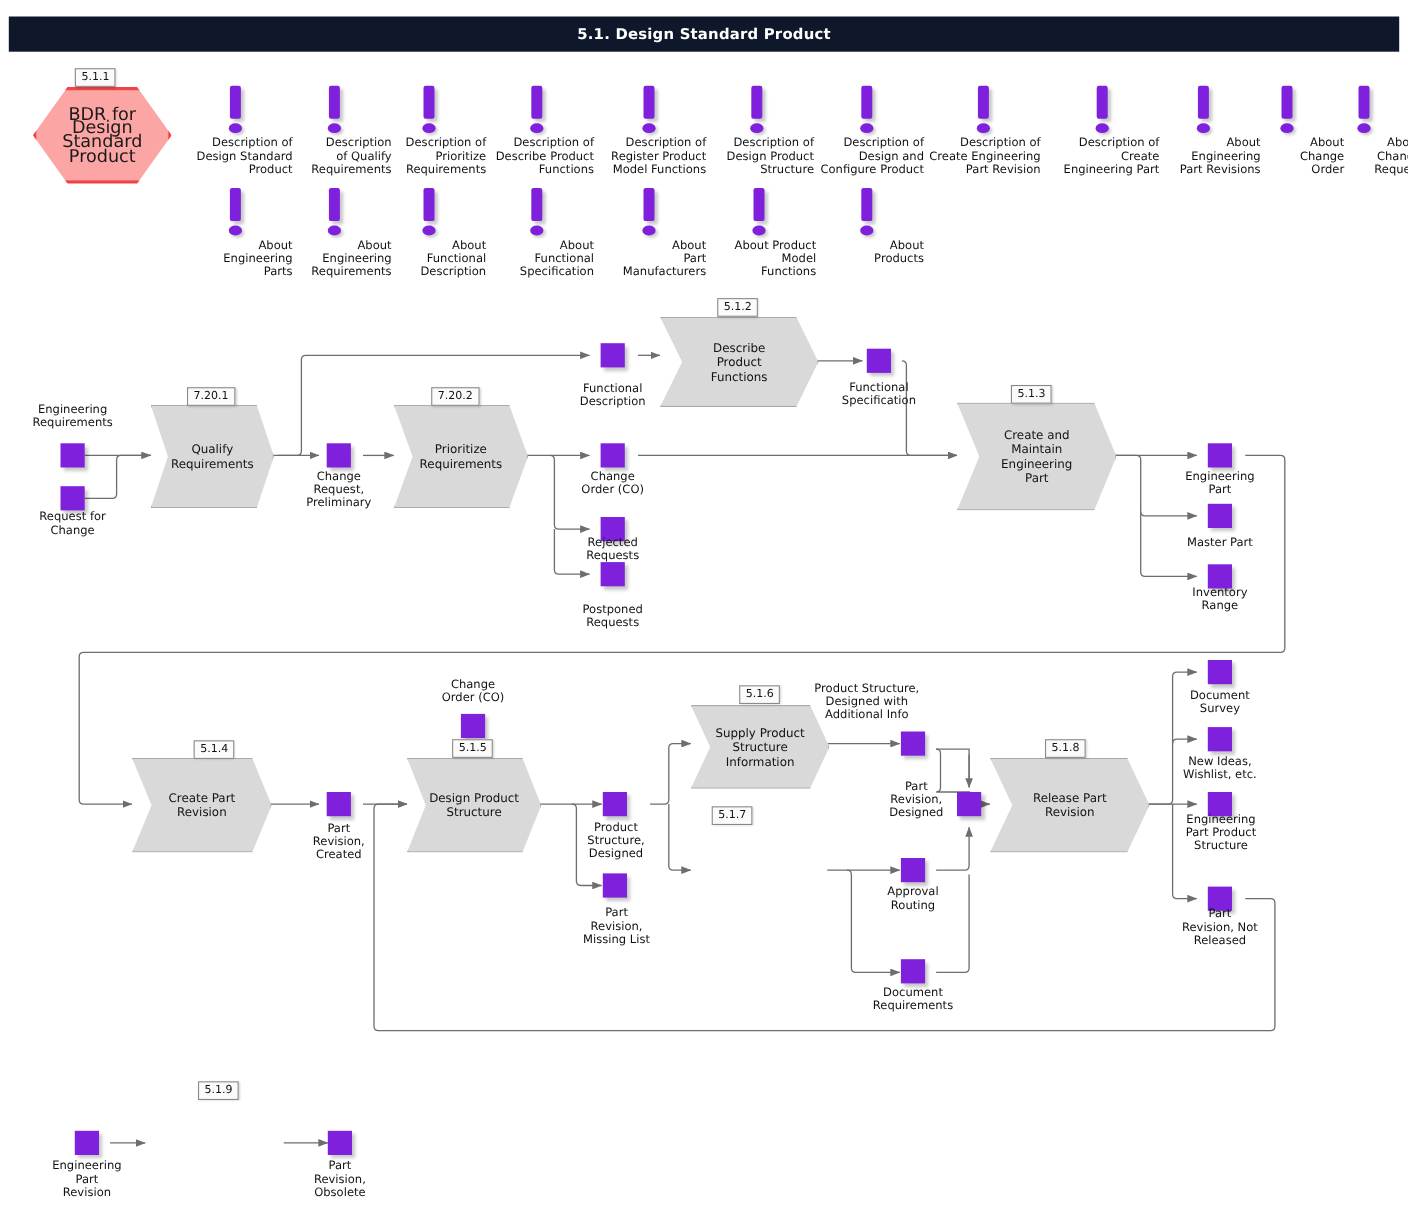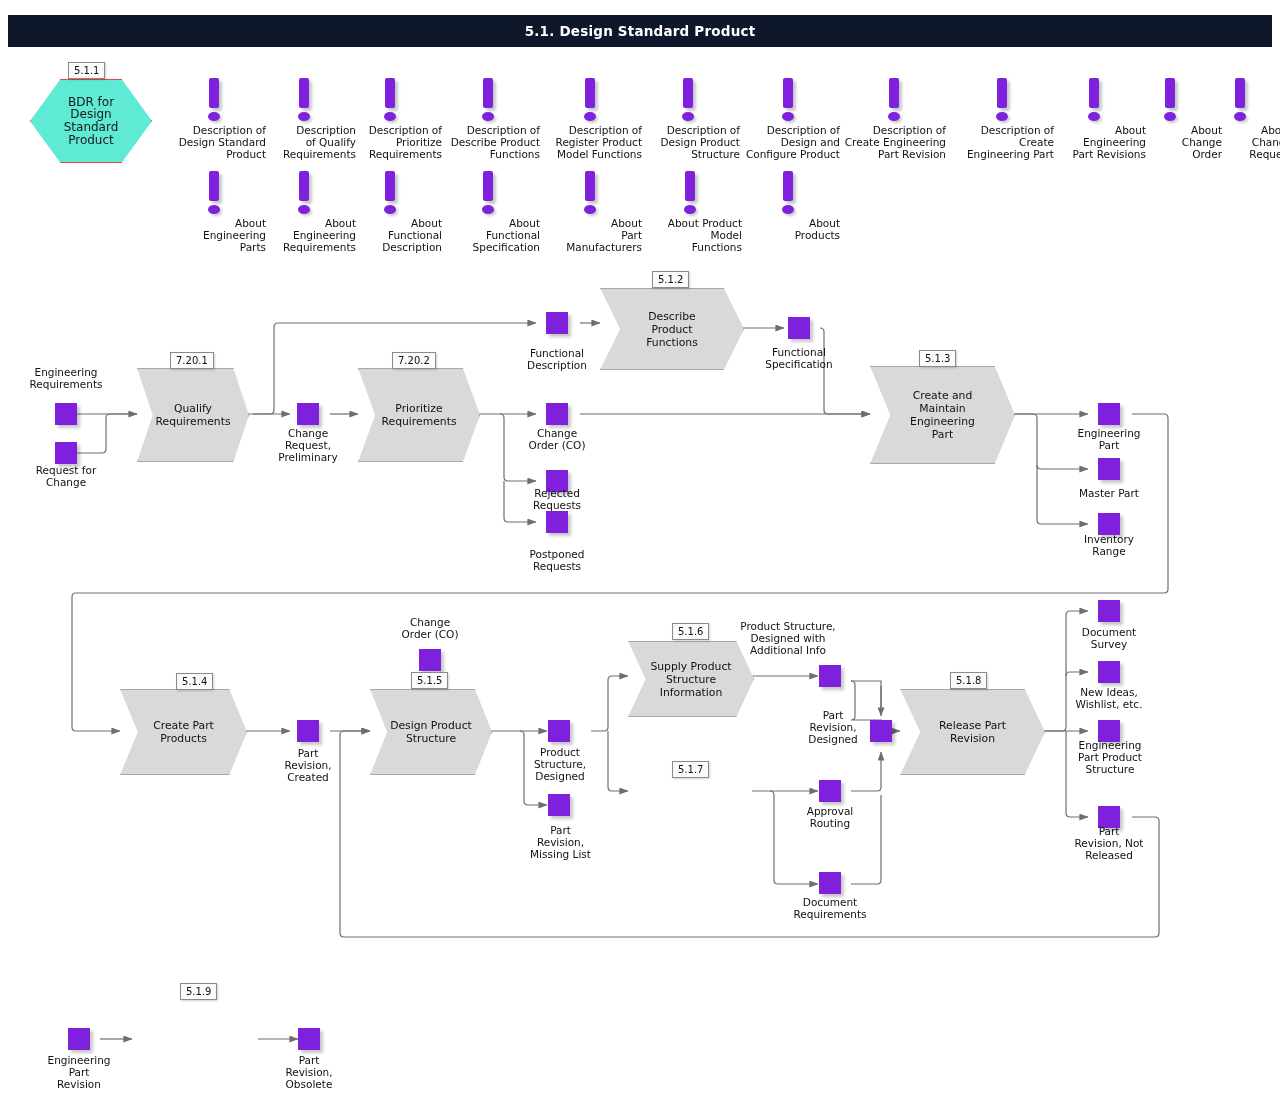--- a/index.html
+++ b/index.html
@@ -49,25 +49,25 @@
   }
   .info .cap{
     position:absolute;left:-22px;top:46px;width:104px;text-align:right;
     font-size:10.5px;line-height:12.2px;white-space:pre-line;color:#111;
   }
 
   
   .hexwrap{position:absolute;}
   .hex{
     position:relative;width:120px;height:82px;
-    background:#5eead4;
-    border:1px solid #ef4444;
+    background:#fca5a5;
+    border:3px solid #ef4444;
     clip-path:polygon(25% 0%,75% 0%,100% 50%,75% 100%,25% 100%,0% 50%);
     display:flex;align-items:center;justify-content:center;
-    font-size:12px;line-height:12.6px;text-align:center;white-space:pre-line;
+    font-size:16px;line-height:12.6px;text-align:center;white-space:pre-line;
   }
   .hexshadow{
     position:absolute;left:5px;top:5px;width:120px;height:82px;background:rgba(0,0,0,.16);
     clip-path:polygon(25% 0%,75% 0%,100% 50%,75% 100%,25% 100%,0% 50%);
     z-index:-1;
   }
 
   
   .procwrap{position:absolute;}
   .proc{
@@ -393,21 +393,21 @@
   <div class="dsq" style="left:1098px;top:458px;"></div>
   <div class="dlabel" style="left:1059px;top:487px;width:100px;">Master Part</div>
 
   <div class="dsq" style="left:1098px;top:513px;"></div>
   <div class="dlabel" style="left:1059px;top:533px;width:100px;">Inventory
 Range</div>
 
   <div class="procwrap node" style="left:120px;top:689px;">
     <div class="procshadow" style="width:125px;height:84px;"></div>
     <div class="proc" style="width:125px;height:84px;">Create Part
-Products</div>
+Revision</div>
   </div>
   <div class="chip" style="left:176px;top:673px;">5.1.4</div>
 
   <div class="dsq" style="left:297px;top:720px;"></div>
   <div class="dlabel" style="left:258px;top:747px;width:100px;">Part
 Revision,
 Created</div>
 
   <div class="dsq" style="left:419px;top:649px;"></div>
   <div class="dlabel" style="left:380px;top:616px;width:100px;">Change
@@ -431,21 +431,21 @@
 Missing List</div>
 
   <div class="procwrap node" style="left:628px;top:641px;">
     <div class="procshadow" style="width:124px;height:74px;"></div>
     <div class="proc" style="width:124px;height:74px;">Supply Product
 Structure
 Information</div>
   </div>
   <div class="chip" style="left:672px;top:623px;">5.1.6</div>
 
-  <div class="chip" style="left:672px;top:733px;margin-top:28px;">5.1.7</div>
+  <div class="chip" style="left:647px;top:733px;">5.1.7</div>
 
   <div class="dlabel" style="left:718px;top:620px;width:140px;text-align:center;">Product Structure,
 Designed with
 Additional Info</div>
   <div class="dsq" style="left:819px;top:665px;"></div>
 
   <div class="dlabel" style="left:783px;top:709px;width:100px;">Part
 Revision,
 Designed</div>
 

